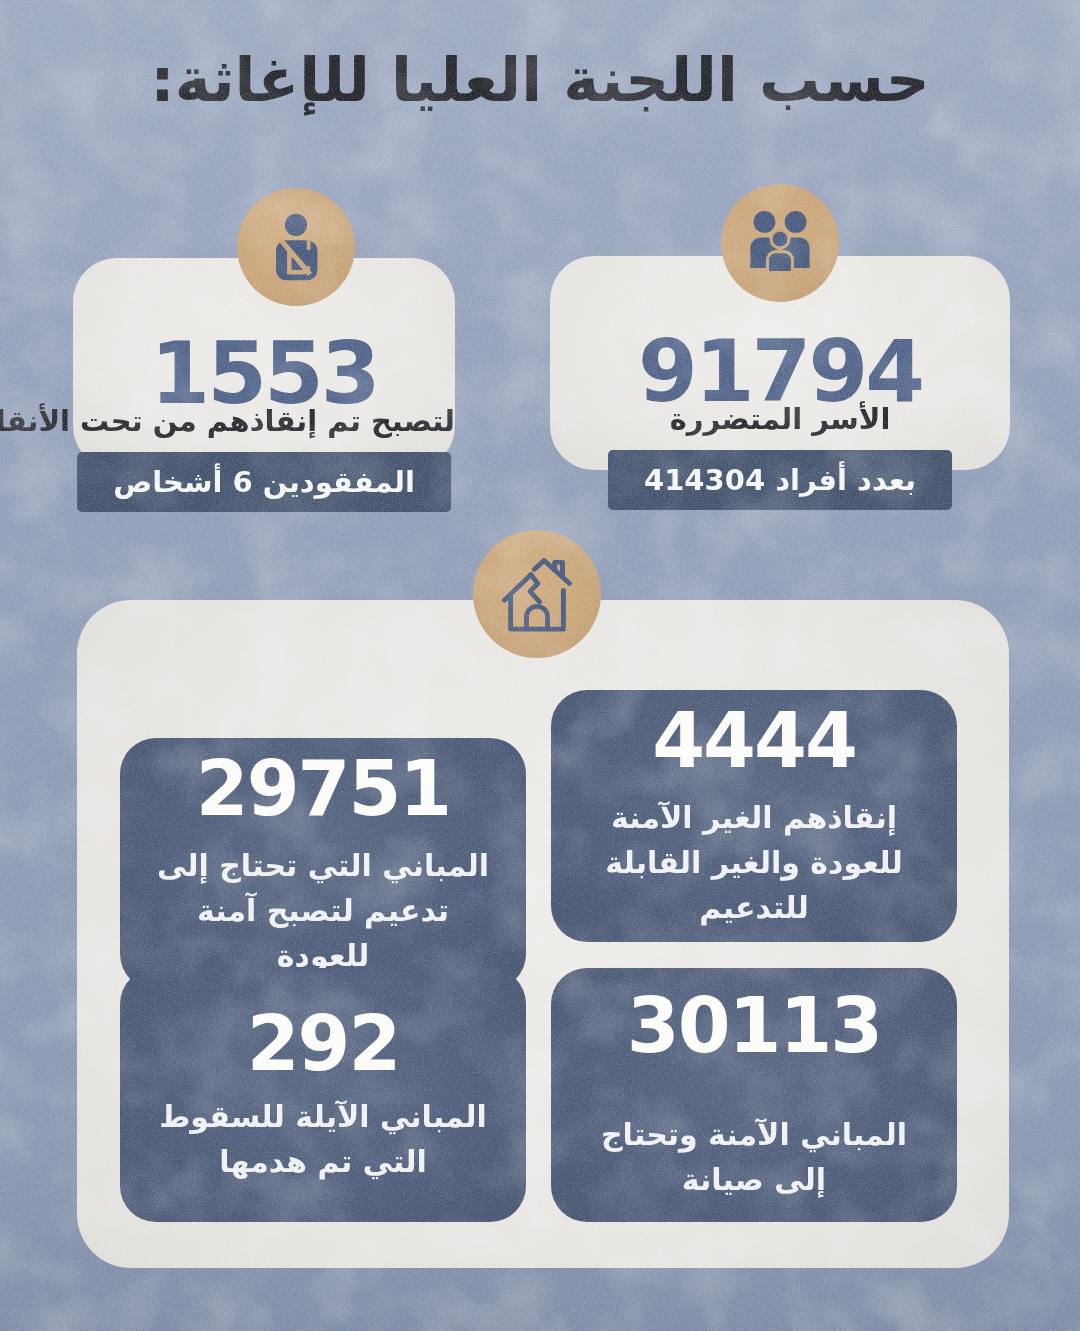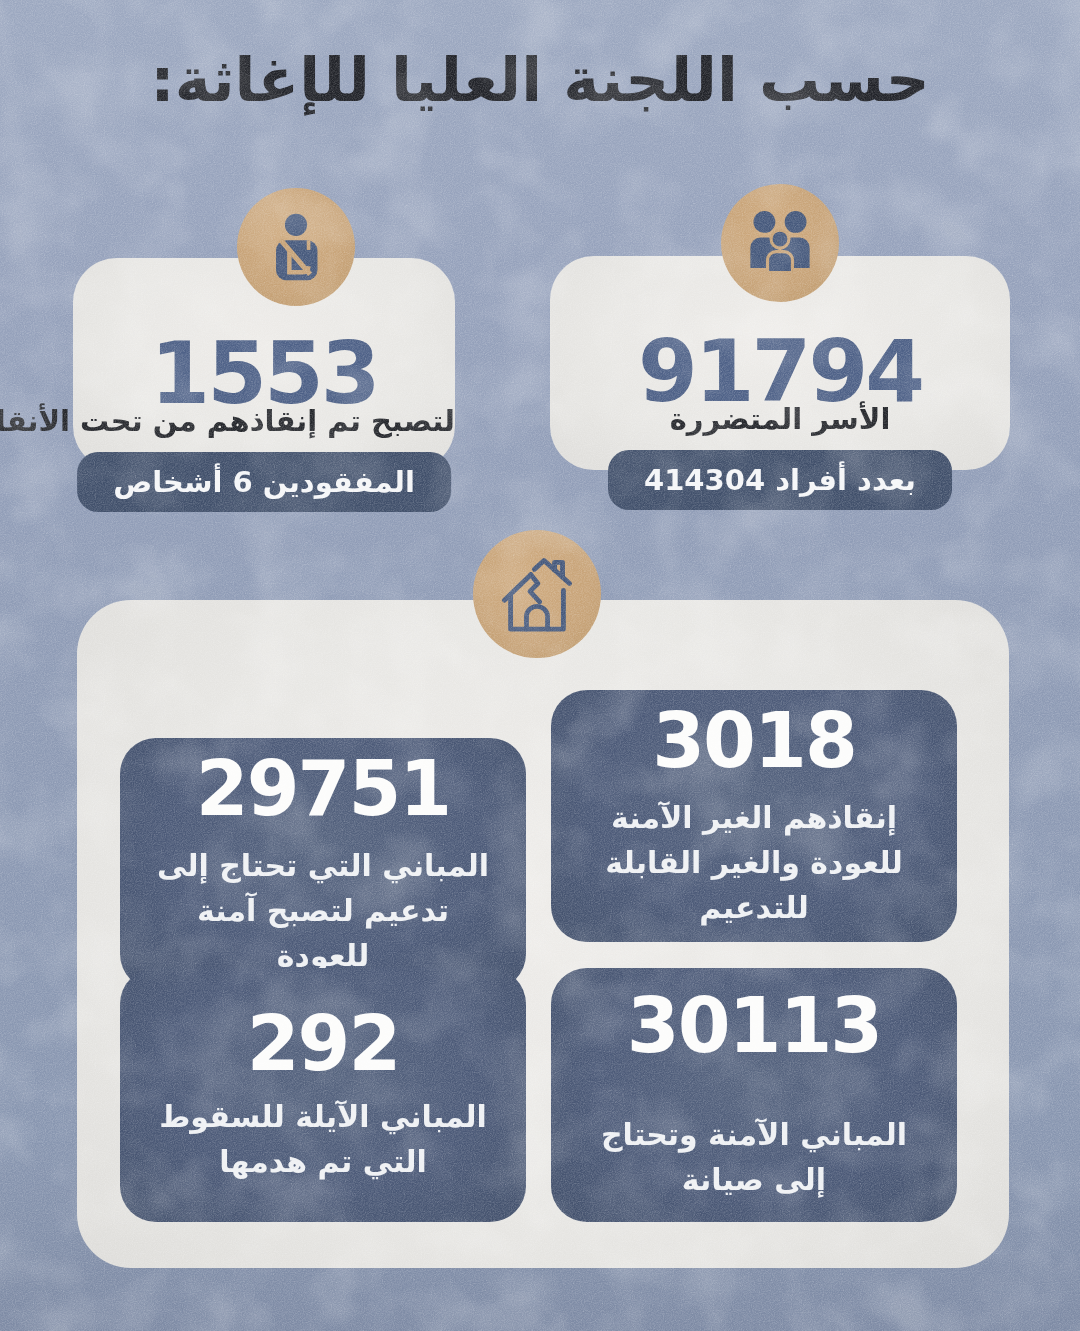--- a/index.html
+++ b/index.html
@@ -43,21 +43,21 @@
   .stat-label {
     position:absolute; top:146px; left:0; width:100%;
     text-align:center; font-size:29px; font-weight:bold;
     color:#24262b; white-space:nowrap;
   }
   .stat-badge {
     position:absolute; top:194px; left:50%;
     transform:translateX(-50%);
     background:#41506b; color:#f4f5f7;
     font-size:29px; font-weight:bold;
-    padding:13px 36px; border-radius:21px;
+    padding:13px 36px; border-radius:5px;
     white-space:nowrap;
   }
   .buildings-card {
     position:absolute; left:77px; top:600px;
     width:932px; height:668px; border-radius:54px;
     background:radial-gradient(ellipse at 50% 45%, #edebe8 0%, #e8e7e4 55%, #deddda 100%);
     z-index:2;
   }
   .stat-box {
     position:absolute; width:406px;
@@ -117,21 +117,21 @@
       <circle cx="50" cy="20" r="15" fill="#46597c"></circle>
       <rect x="23" y="41" width="56" height="54" rx="14" fill="#46597c"></rect>
       <path d="M29,40 L69,87" stroke="#c7a378" stroke-width="7" fill="none"></path>
       <path d="M41,55 L41,84 L59,84 Q66,84 67,76" stroke="#c7a378" stroke-width="6" fill="none"></path>
       <path d="M67,41 L67,54" stroke="#c7a378" stroke-width="5" fill="none"></path>
     </svg>
   </div>
 
   <section class="buildings-card">
     <div class="stat-box box-tr">
-      <div class="box-value">3018</div>
+      <div class="box-value">4444</div>
       <p class="box-label">إنقاذهم الغير الآمنة للعودة والغير القابلة للتدعيم</p>
     </div>
     <div class="stat-box box-tl">
       <div class="box-value">29751</div>
       <p class="box-label">المباني التي تحتاج إلى تدعيم لتصبح آمنة للعودة</p>
     </div>
     <div class="stat-box box-br">
       <div class="box-value">30113</div>
       <p class="box-label">المباني الآمنة وتحتاج إلى صيانة</p>
     </div>

